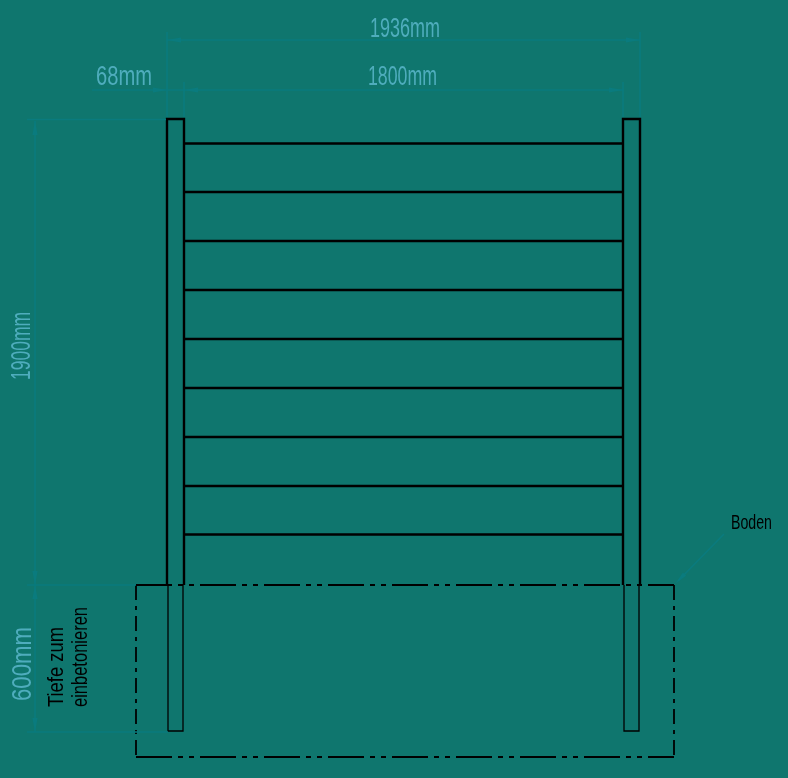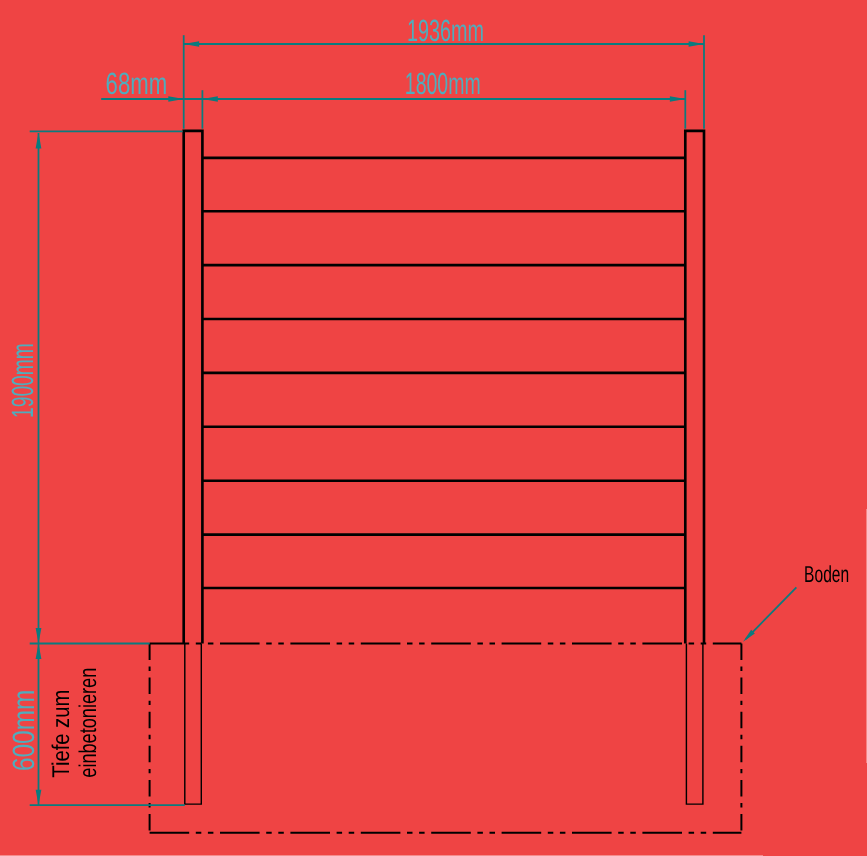--- a/index.html
+++ b/index.html
@@ -5,21 +5,21 @@
   html, body {
     margin: 0;
     padding: 0;
     background: #ffffff;
     font-family: "Liberation Sans", sans-serif;
   }
   .canvas {
     position: relative;
     width: 788px;
     height: 778px;
-    background: #ef4444;
+    background: #0f766e;
     overflow: hidden;
   }
   svg { display: block; }
   .dim-text {
     font-family: "Liberation Sans", sans-serif;
     font-size: 28px;
     fill: #4fadbd;
   }
   .note-text {
     font-family: "Liberation Sans", sans-serif;

